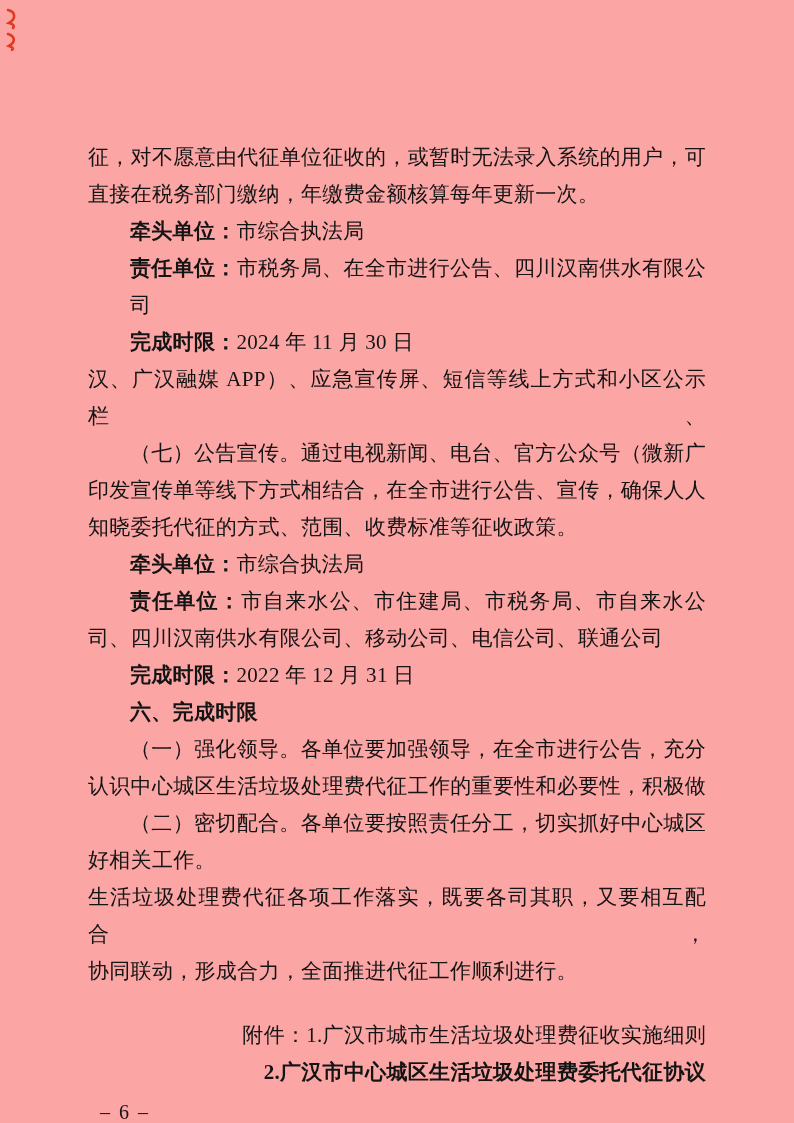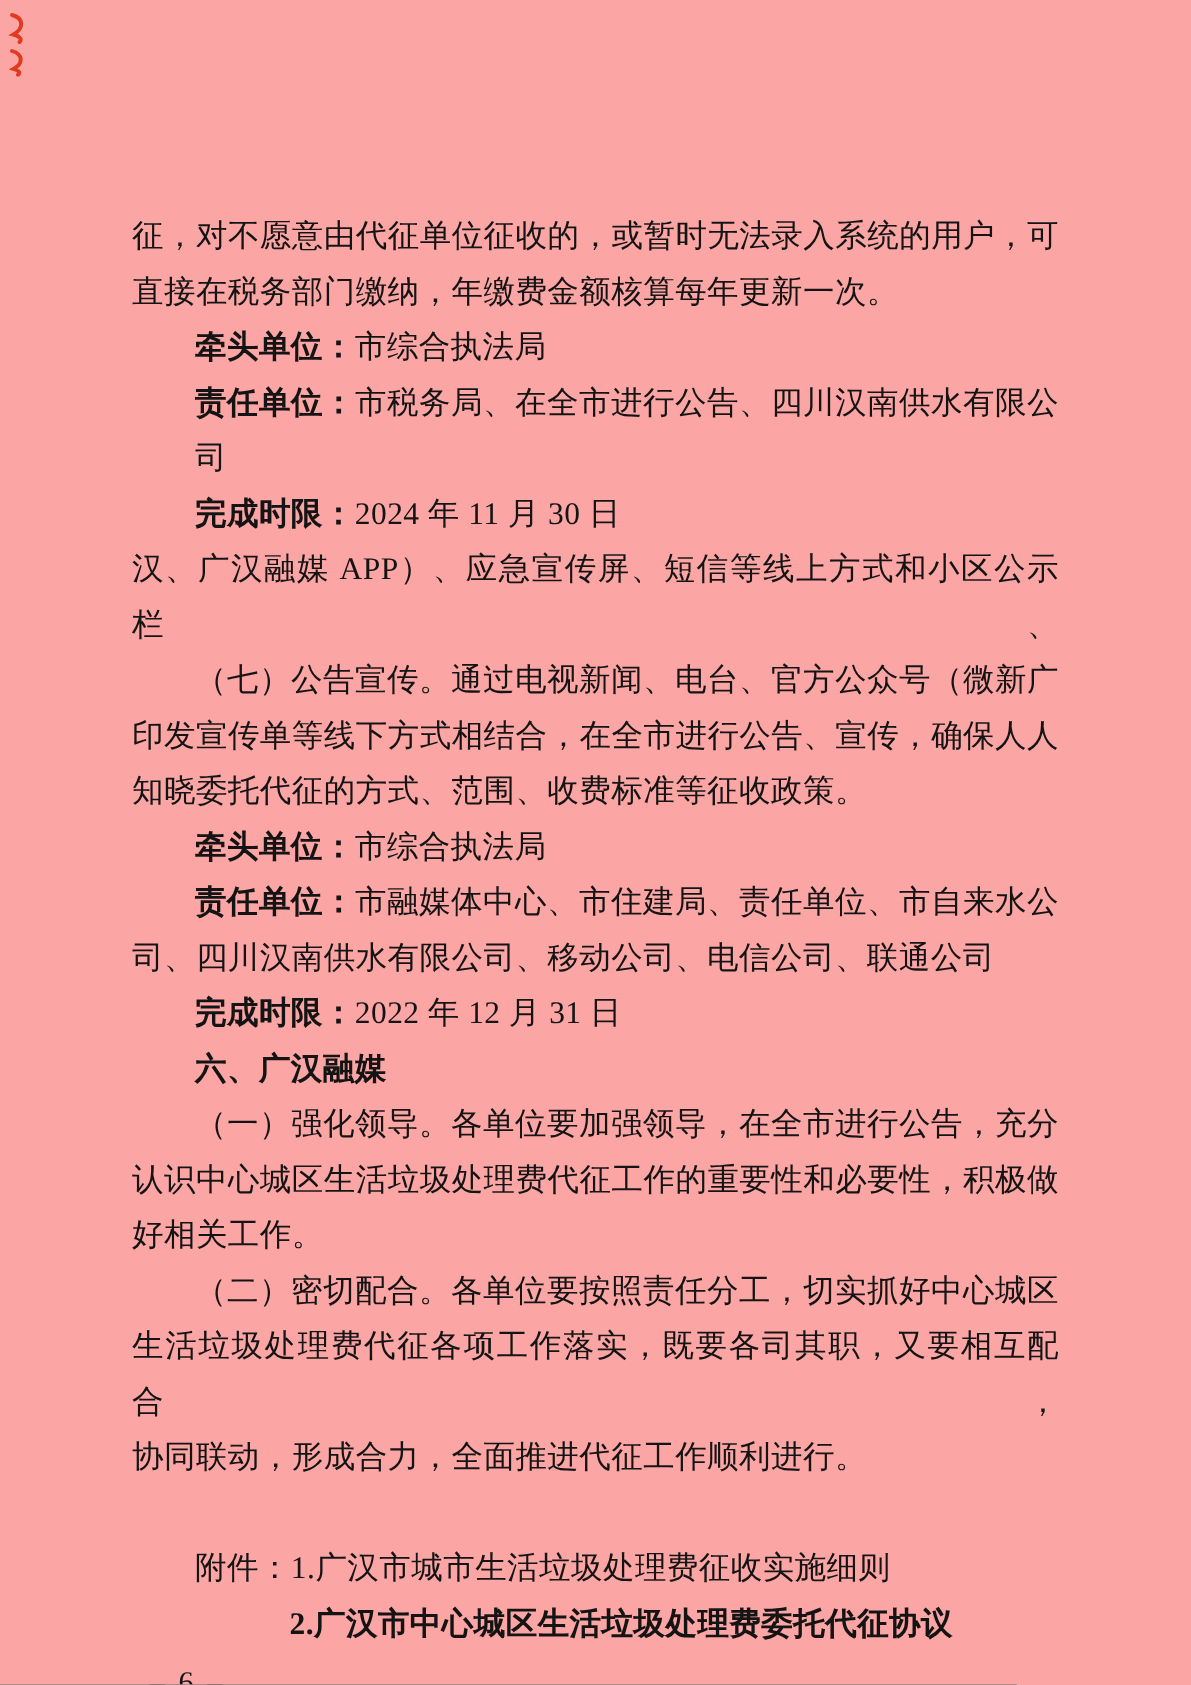--- a/index.html
+++ b/index.html
@@ -27,21 +27,21 @@
   .fill{
     white-space:normal;
     text-align:justify;
     text-align-last:justify;
     text-justify:inter-ideograph;
   }
   .ind{ padding-left:42px; }
   .ind2{ padding-left:105px;font-weight:bold; }
   b.run{ font-weight:700; letter-spacing:0.3px;text-align:right; }
   .heading{ font-weight:700; }
-  .attach{ margin-top:37px; }
+  .attach{ margin-top:27px;text-align:right; }
   .pageno{
     margin-top:9px;
     margin-left:12px;
     font-size:20px;
     line-height:24px;
     letter-spacing:2px;
   }
   .corner-marks{
     position:absolute;
     left:4px;top:7px;
@@ -69,32 +69,32 @@
 
     <div class="ln ind"><b class="run">完成时限：</b><span>2024 年 11 月 30 日</span></div>
 
     <div class="ln fill">汉、广汉融媒 APP）、应急宣传屏、短信等线上方式和小区公示栏、</div>
     <div class="ln ind fill">（七）公告宣传。通过电视新闻、电台、官方公众号（微新广</div>
     <div class="ln fill">印发宣传单等线下方式相结合，在全市进行公告、宣传，确保人人</div>
     <div class="ln">知晓委托代征的方式、范围、收费标准等征收政策。</div>
 
     <div class="ln ind"><b class="run">牵头单位：</b><span>市综合执法局</span></div>
 
-    <div class="ln ind fill"><b class="run">责任单位：</b><span>市融媒体中心、市住建局、责任单位、市自来水公</span></div>
+    <div class="ln ind fill"><b class="run">责任单位：</b><span>市自来水公、市住建局、市税务局、市自来水公</span></div>
     <div class="ln">司、四川汉南供水有限公司、移动公司、电信公司、联通公司</div>
 
     <div class="ln ind"><b class="run">完成时限：</b><span>2022 年 12 月 31 日</span></div>
 
-    <div class="ln ind heading">六、广汉融媒</div>
+    <div class="ln ind heading">六、完成时限</div>
 
     <div class="ln ind fill">（一）强化领导。各单位要加强领导，在全市进行公告，充分</div>
     <div class="ln fill">认识中心城区生活垃圾处理费代征工作的重要性和必要性，积极做</div>
+    <div class="ln ind fill">（二）密切配合。各单位要按照责任分工，切实抓好中心城区</div>
+
     <div class="ln">好相关工作。</div>
-
-    <div class="ln ind fill">（二）密切配合。各单位要按照责任分工，切实抓好中心城区</div>
     <div class="ln fill">生活垃圾处理费代征各项工作落实，既要各司其职，又要相互配合，</div>
     <div class="ln">协同联动，形成合力，全面推进代征工作顺利进行。</div>
 
     <div class="attach">
       <div class="ln ind"><span>附件：</span><span>1.广汉市城市生活垃圾处理费征收实施细则</span></div>
       <div class="ln ind2"><span>2.广汉市中心城区生活垃圾处理费委托代征协议</span></div>
     </div>
 
     <div class="pageno">– 6 –</div>
 

